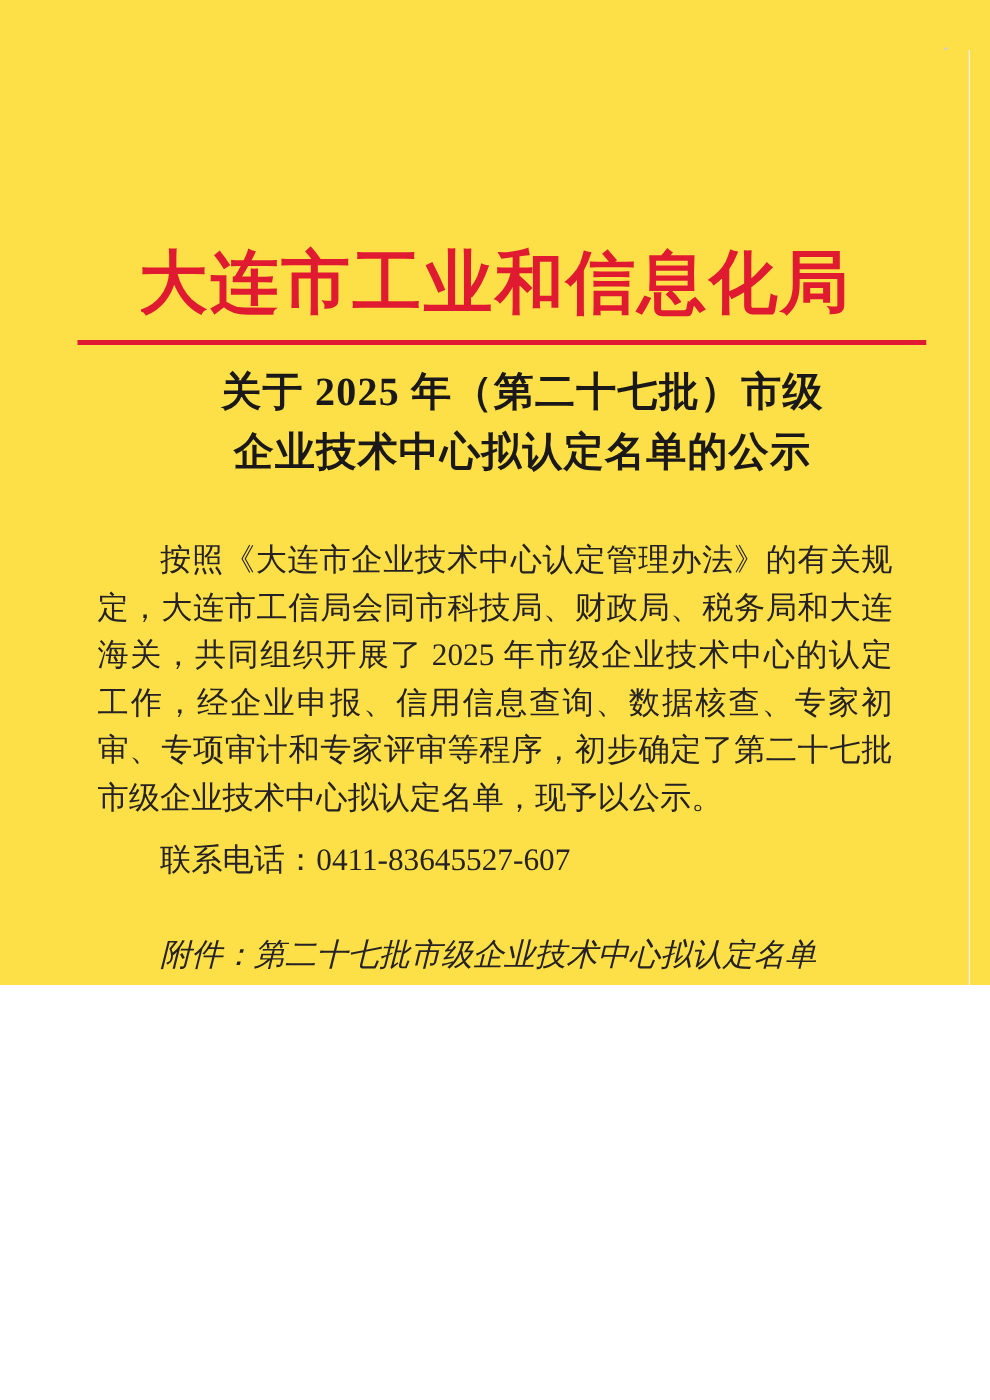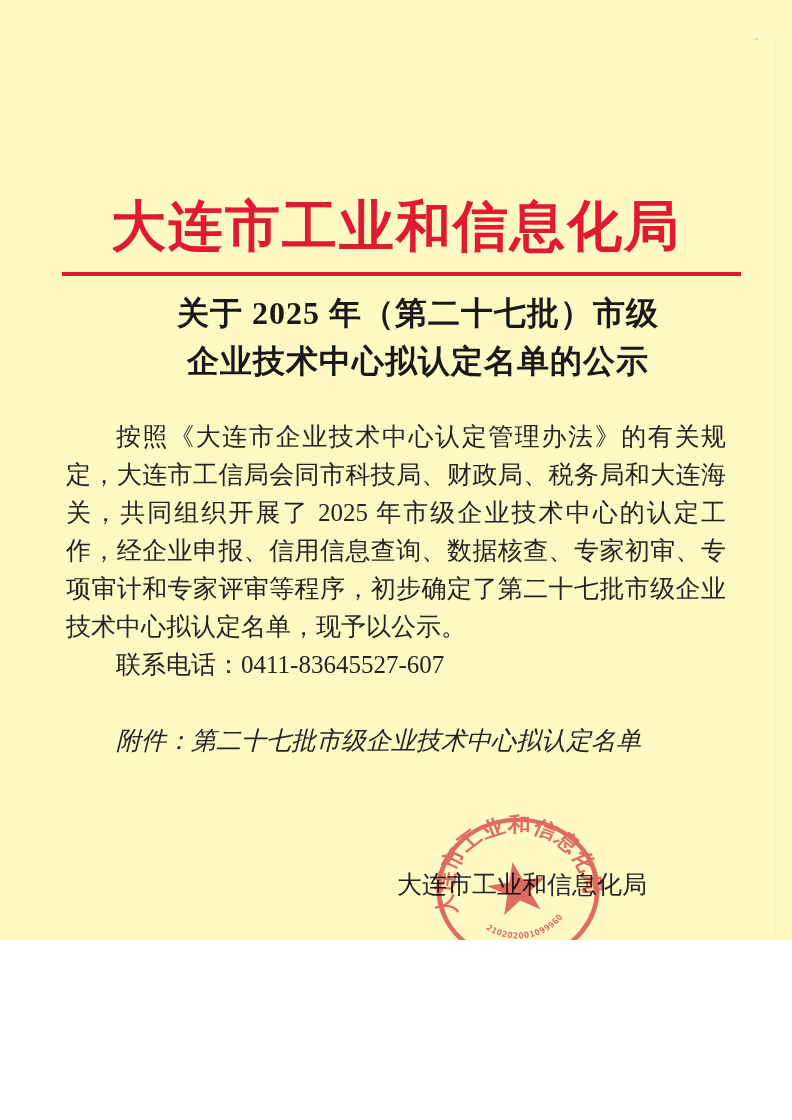--- a/index.html
+++ b/index.html
@@ -3,22 +3,22 @@
 <meta charset="utf-8">
 <style>
   :root{
     --accent-red:#e01b31;
     --seal-red:#d94f61;
     --ink:#262224;
   }
   html,body{margin:0;padding:0;background:#ffffff;}
   .page{
     position:relative;
-    width:792px;height:940px;
-    background:#fef9c3;
+    width:792px;height:788px;
+    background:#fde047;
     overflow:hidden;
     font-family:"Liberation Serif","DejaVu Serif",serif;
     color:var(--ink);
   }
   
   .letterhead{
     position:absolute;top:192px;left:0;right:0;
     text-align:center;
     font-size:55px;line-height:70px;
     font-weight:bold;
@@ -41,21 +41,21 @@
     color:#1b181a;
     padding-left:44px;
   }
   
   .body-text{
     position:absolute;top:418px;left:66px;width:660px;
     font-size:25px;line-height:38px;
     text-align:justify;
     text-justify:inter-ideograph;
   }
-  .body-text p{margin:0;text-indent:2em;}
+  .body-text p{margin:12px;text-indent:2em;}
   .body-text p.attachment{margin-top:38px;font-style:italic;}
   
   .signature{
     position:absolute;top:864px;left:372px;width:300px;
     text-align:center;
     font-size:25px;line-height:41px;
     white-space:nowrap;
   }
   
   .seal{

